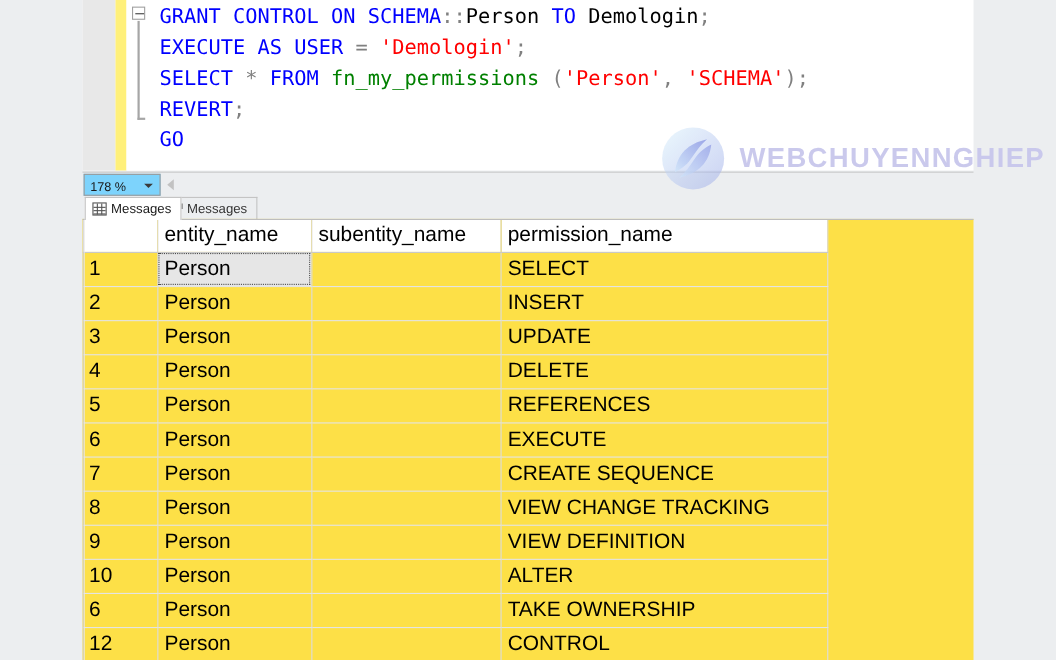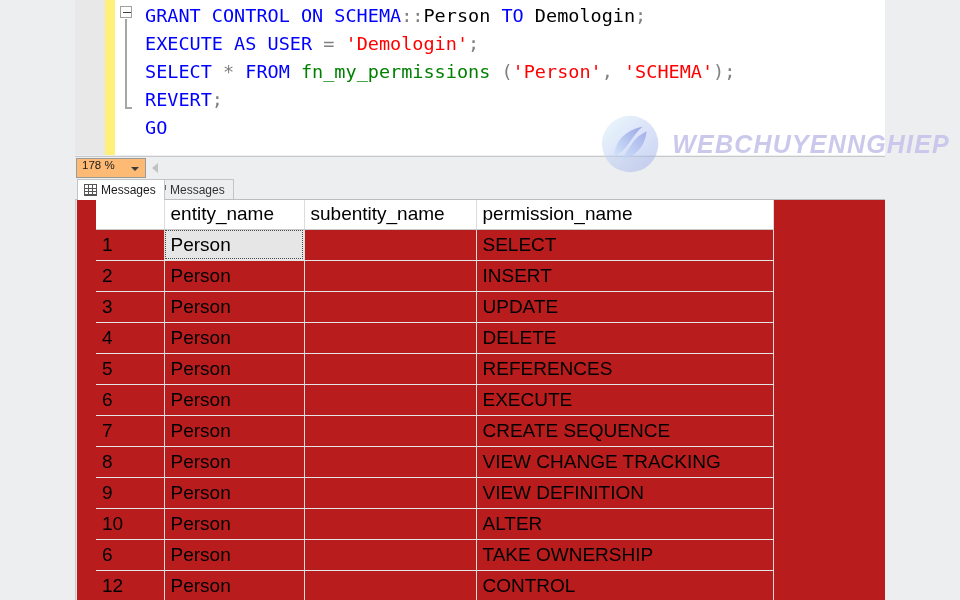--- a/index.html
+++ b/index.html
@@ -65,22 +65,22 @@
   .tok-pn   { color: #808080; }
 
   
   #zoombar {
     position: absolute; left: 75px; top: 156px; width: 810px; height: 22px;
     background: #eceef0; border-top: 1px solid #c8c8c8;
     display: flex; align-items: center;
   }
   .zoom-combo {
     width: 70px; height: 20px; margin-left: 1px;
-    background: #fdba74; border: 1px solid #9a9a9a;
-    display: flex; align-items: flex-start; position: relative;
+    background: #7dd3fc; border: 1px solid #9a9a9a;
+    display: flex; align-items: flex-end; position: relative;
   }
   .zoom-value {
     font-size: 11.5px; color: #1a1a1a; padding-left: 5px;
     font-family: "Liberation Sans", sans-serif;
   }
   .zoom-caret {
     position: absolute; right: 6px; top: 8px;
     width: 0; height: 0;
     border-left: 4px solid transparent; border-right: 4px solid transparent;
     border-top: 4px solid #3a3a3a;
@@ -130,24 +130,23 @@
   }
   .ico-doc::after {
     content: ""; position: absolute; right: 0; top: 1px;
     width: 4px; height: 5px; background: #6a6a6a;
   }
 
   
   #results {
     position: absolute; left: 75px; top: 199px;
     width: 810px; height: 401px;
-    background: #b91c1c;
+    background: #fde047;
     border-top: 1px solid #bdbdbd;
     overflow: hidden;
-    padding-left: 21px;
   }
   table.grid {
     border-collapse: collapse; table-layout: fixed;
     width: 677px;
   }
   table.grid col.c-num  { width: 68px; }
   table.grid col.c-ent  { width: 140px; }
   table.grid col.c-sub  { width: 172px; }
   table.grid col.c-perm { width: 297px; }
 
@@ -182,21 +181,21 @@
     border-left: 1px solid #c9c9c9; border-right: 1px solid #e8e8e8;
   }
 
   
   #watermark {
     position: absolute; left: 600px; top: 108px;
     width: 350px; height: 72px;
     display: flex; align-items: center; gap: 12px;
     opacity: 0.95; pointer-events: none;
   }
-  .wm-text { display: flex; flex-direction: column; font-style: italic; }
+  .wm-text { display: flex; flex-direction: column; }
   .wm-title {
     font-size: 25px; font-weight: bold; letter-spacing: 1.2px;
     color: #c8c7ec;
     font-family: "Liberation Sans", sans-serif;
   }
   .wm-sub {
     font-size: 10.5px; letter-spacing: 1.6px;
     color: #cdccdf; margin-top: 2px;
     font-family: "Liberation Sans", sans-serif;
   }

